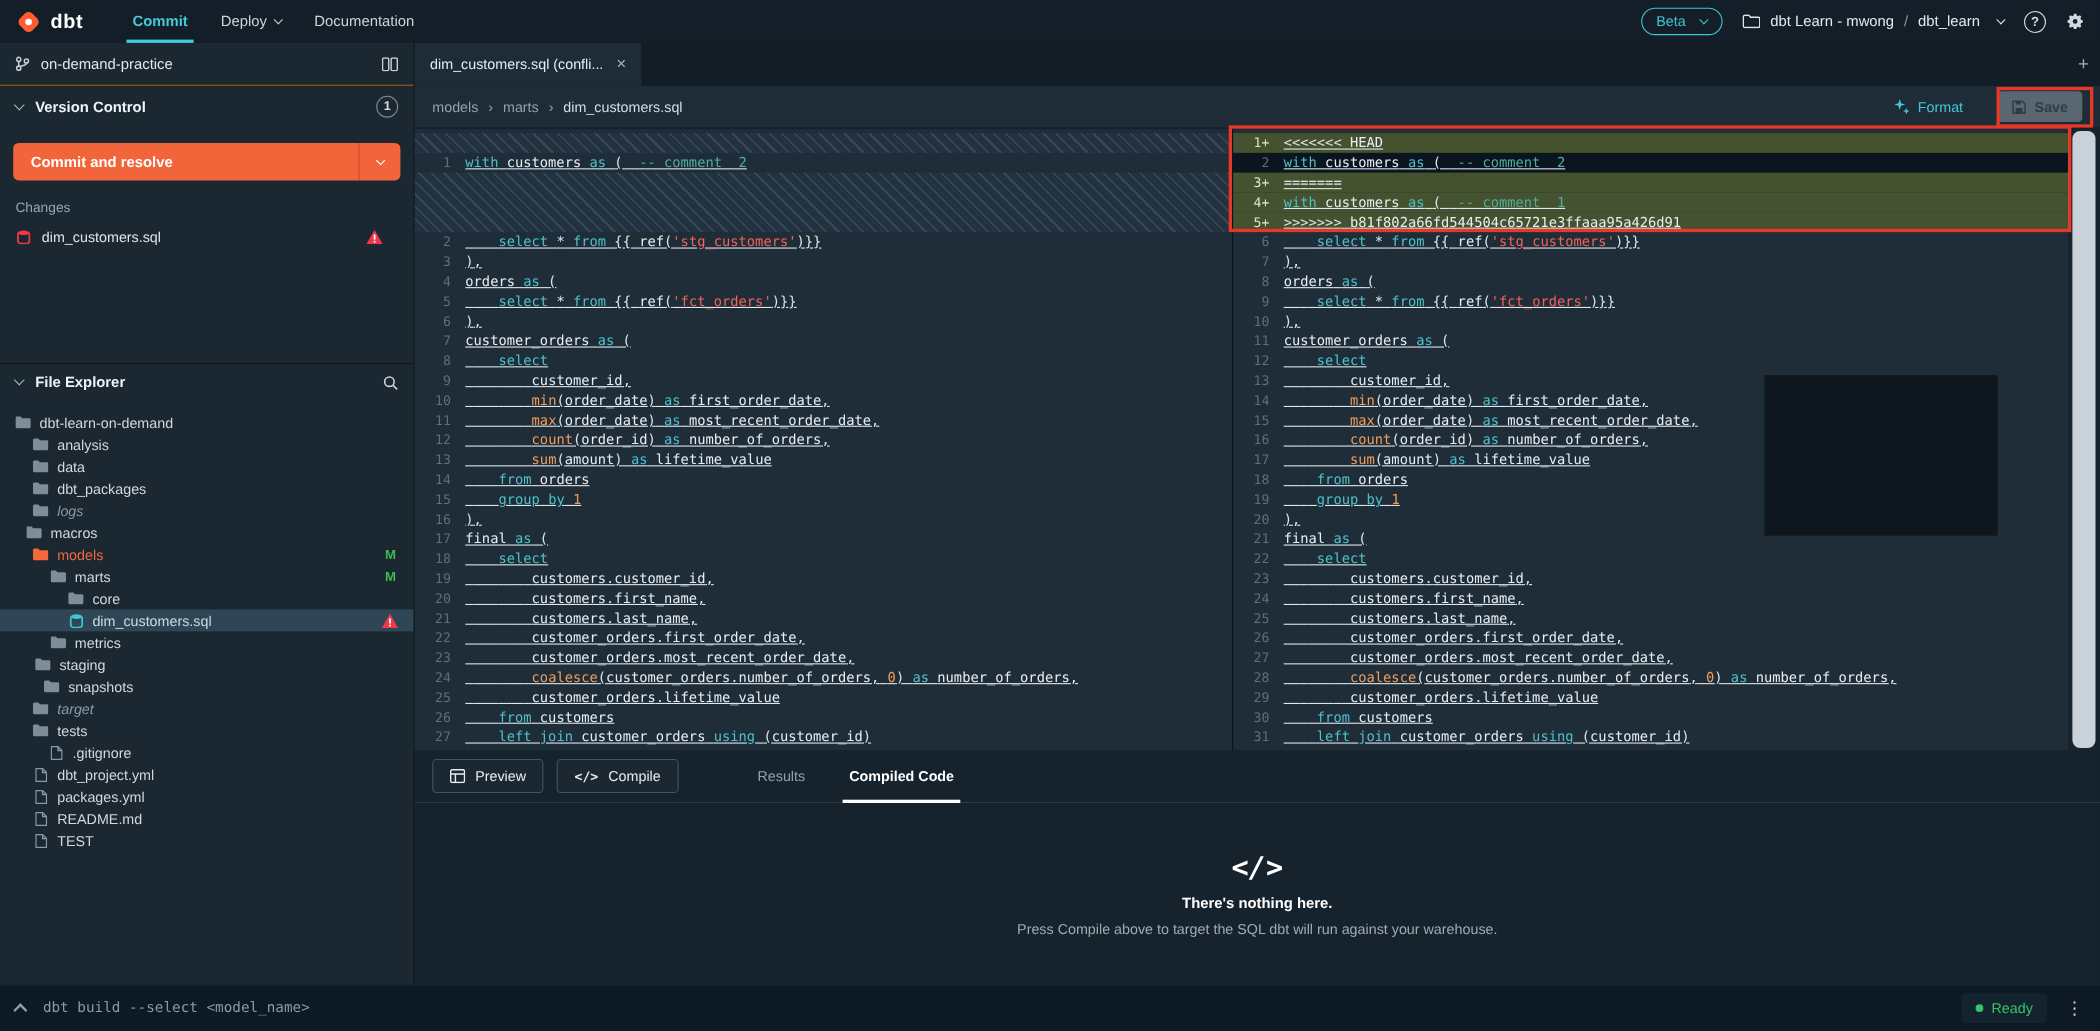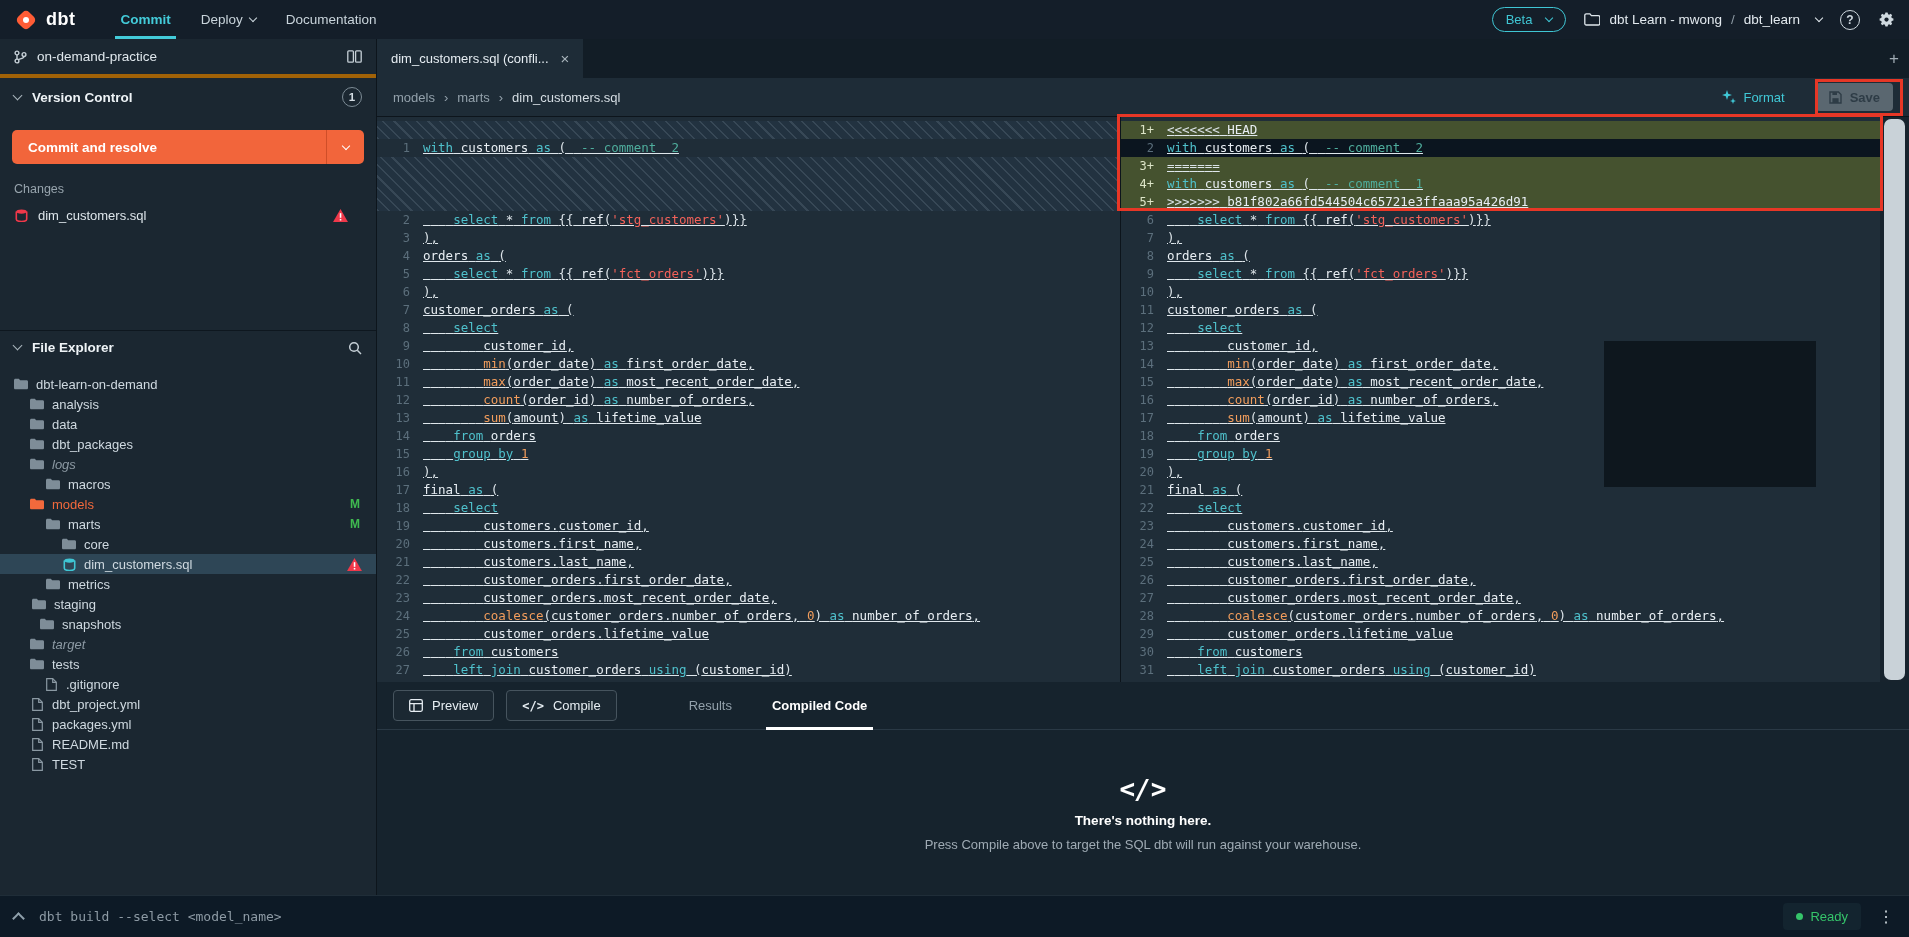--- a/index.html
+++ b/index.html
@@ -23,21 +23,21 @@
     border-radius:15px; padding:4px 13px; font-size:13px; cursor:pointer; }
   .account { display:flex; align-items:center; gap:9px; font-size:13.5px; color:#e3eaef; cursor:pointer; }
   .account .sep { color:#8d9aa4; }
   .help-circle { width:20px; height:20px; border-radius:50%; border:1.6px solid #cfd9df; color:#cfd9df;
     font-size:12px; font-weight:bold; display:flex; align-items:center; justify-content:center; cursor:pointer; }
 
   
   .sidebar { position:absolute; top:39px; left:0; width:377px; bottom:42px; background:#1b2731;
     border-right:1px solid #0d151c; overflow:hidden; }
   .branch-row { height:39px; display:flex; align-items:center; gap:10px; padding:0 14px;
-    font-size:13.5px; border-bottom:4px solid #a16207; cursor:pointer; }
+    font-size:13.5px; border-bottom:1px solid #a16207; cursor:pointer; }
   .branch-row .right-ic { margin-left:auto; display:flex; }
   .vc-header { height:38px; display:flex; align-items:center; gap:11px; padding:0 14px;
     font-size:13.5px; font-weight:bold; color:#eef3f6; cursor:pointer; }
   .chev-dim { width:7px; height:7px; border-right:1.7px solid #aab6bd; border-bottom:1.7px solid #aab6bd;
     transform:rotate(45deg); margin-top:-4px; }
   .vc-badge { margin-left:auto; width:20px; height:20px; border-radius:50%; border:1px solid #7d8c96;
     color:#d5dee4; font-size:11.5px; display:flex; align-items:center; justify-content:center; }
   .commit-btn { margin:14px 12px 0 12px; height:34px; background:#f2653b; border-radius:5px;
     display:flex; color:#fff; font-weight:bold; font-size:13.5px; overflow:hidden; cursor:pointer; }
   .commit-main { flex:1; display:flex; align-items:center; padding-left:16px; }
@@ -284,21 +284,21 @@
         <span class="tree-label">dbt_packages</span>
       </div>
       <div class="tree-row" style="padding-left: 30px;">
         <span class="t-icon">
           <svg width="14" height="12" viewBox="0 0 14 12">
             <path d="M0 2.2C0 1.3.6.7 1.4.7h3.4l1.4 1.6h6.4c.8 0 1.4.6 1.4 1.4v6.2c0 .8-.6 1.4-1.4 1.4H1.4C.6 11.3 0 10.7 0 9.9z" fill="#7e8d98"></path>
           </svg>
         </span>
         <span class="tree-label italic">logs</span>
       </div>
-      <div class="tree-row" style="padding-left: 46px;">
+      <div class="tree-row" style="padding-left: 24px;">
         <span class="t-icon">
           <svg width="14" height="12" viewBox="0 0 14 12">
             <path d="M0 2.2C0 1.3.6.7 1.4.7h3.4l1.4 1.6h6.4c.8 0 1.4.6 1.4 1.4v6.2c0 .8-.6 1.4-1.4 1.4H1.4C.6 11.3 0 10.7 0 9.9z" fill="#7e8d98"></path>
           </svg>
         </span>
         <span class="tree-label">macros</span>
       </div>
       <div class="tree-row accent" style="padding-left: 30px;">
         <span class="t-icon">
           <svg width="14" height="12" viewBox="0 0 14 12">

